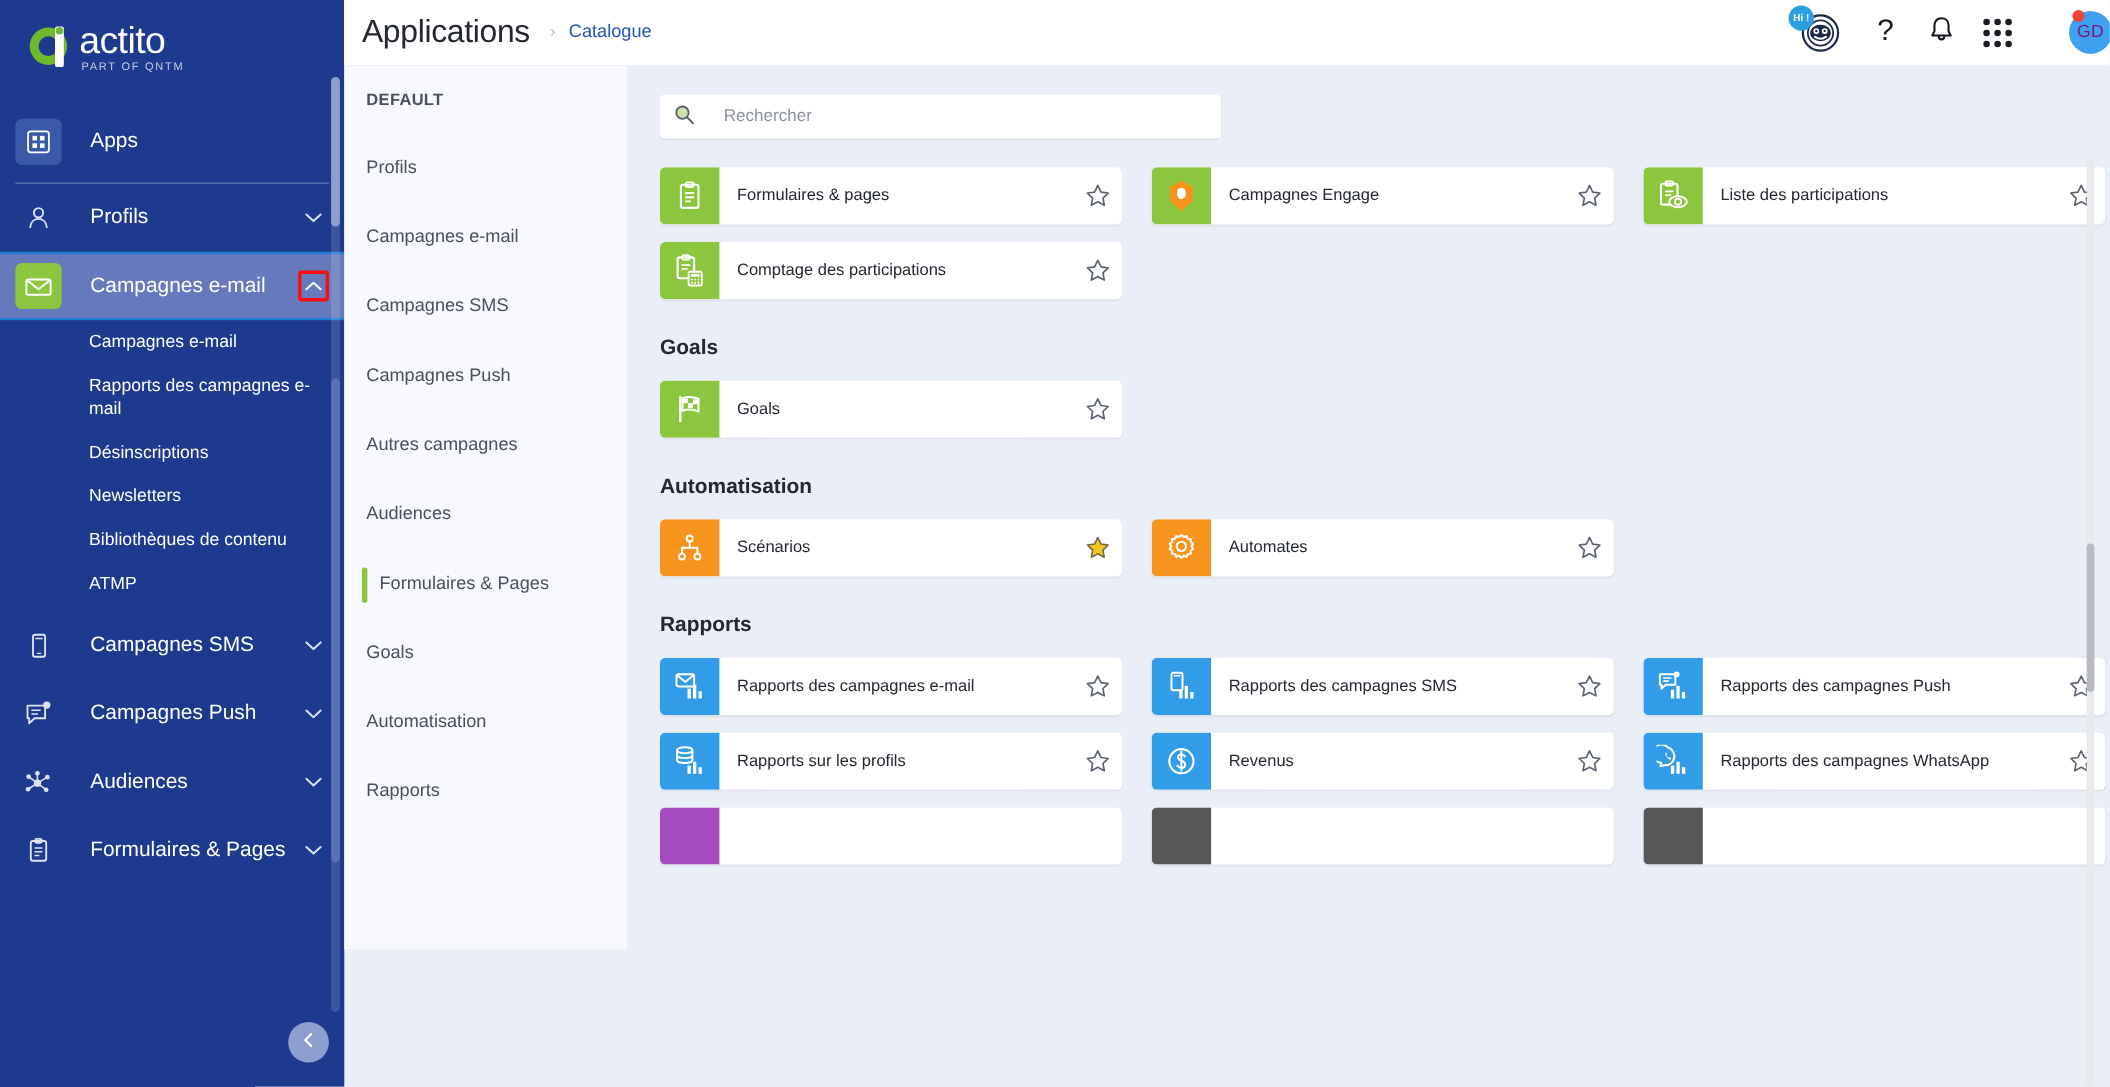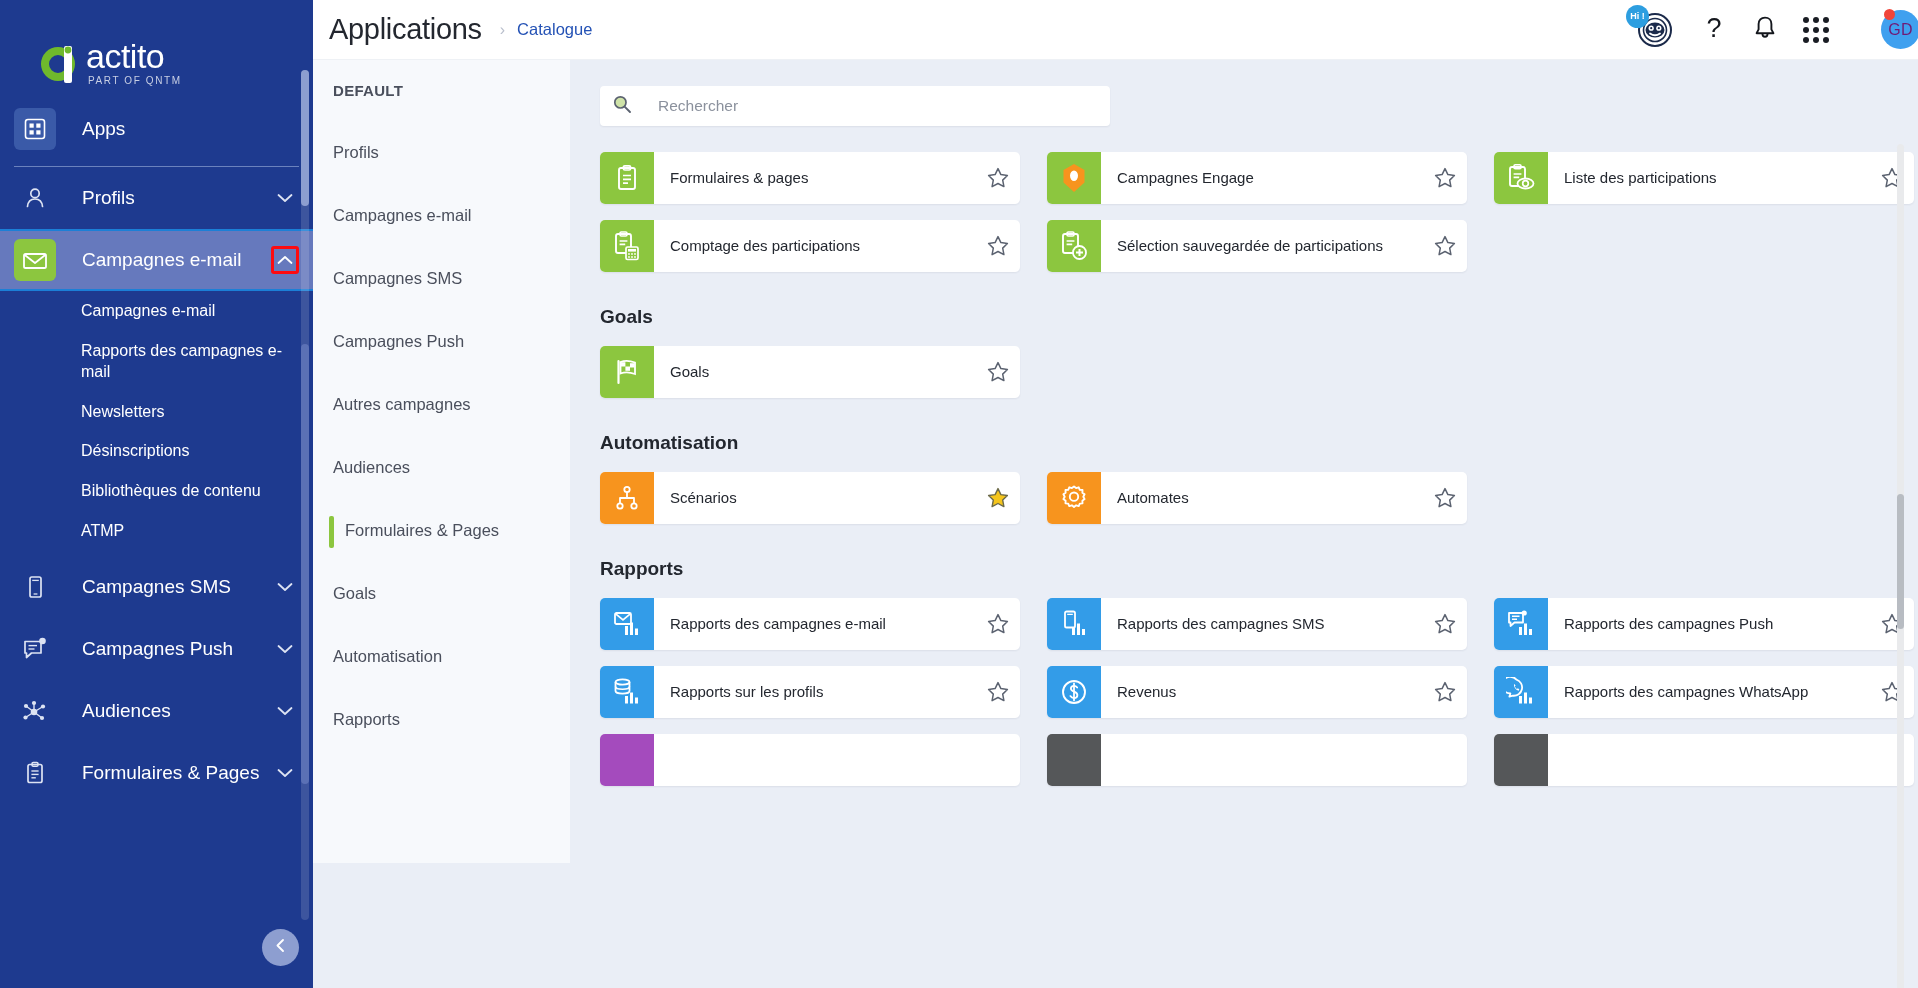--- a/index.html
+++ b/index.html
@@ -12,22 +12,22 @@
   .app { display: flex; width: 1918px; height: 988px; position: relative; }
 
   
   .sidebar {
     width: 313px; min-width: 313px; height: 988px;
     background: #1e3a8f;
     position: relative;
     overflow: hidden;
   }
   .logo-wrap {
-    height: 86px; display: flex; align-items: flex-end;
-    padding-left: 36px;
+    height: 86px; display: flex; align-items: center;
+    padding-left: 22px;
   }
   .logo-mark { width: 44px; height: 42px; position: relative; margin-right: 6px; }
   .logo-text { display: flex; flex-direction: column; justify-content: center; }
   .logo-name {
     color: #ffffff; font-size: 34px; font-weight: 400; letter-spacing: -0.5px;
     line-height: 34px;
   }
   .logo-sub {
     color: #c8cfe4; font-size: 10px; letter-spacing: 1.6px;
     margin-top: 2px; margin-left: 2px;
@@ -273,22 +273,22 @@
       <div class="chev highlighted">
         <svg width="16" height="10" viewBox="0 0 16 10">
             <path d="M1.5 8 L8 2 L14.5 8" fill="none" stroke="#ffffff" stroke-width="1.8" stroke-linecap="round" stroke-linejoin="round"></path>
           </svg>
       </div>
     </div>
 
     <div class="subnav">
       <div class="subnav-item">Campagnes e-mail</div>
       <div class="subnav-item">Rapports des campagnes e-mail</div>
+      <div class="subnav-item">Désinscriptions</div>
       <div class="subnav-item">Newsletters</div>
-      <div class="subnav-item">Désinscriptions</div>
       <div class="subnav-item">Bibliothèques de contenu</div>
       <div class="subnav-item">ATMP</div>
     </div>
 
     <div class="nav-item">
       <div class="nav-ico">
         <svg width="20" height="24" viewBox="0 0 20 24">
           <rect x="5" y="2" width="11" height="20" rx="1.8" fill="none" stroke="#dde3f3" stroke-width="1.7"></rect>
           <line x1="7.2" y1="5.4" x2="13.8" y2="5.4" stroke="#dde3f3" stroke-width="1.3"></line>
           <line x1="8.6" y1="19" x2="12.4" y2="19" stroke="#dde3f3" stroke-width="1.3"></line>
@@ -530,39 +530,20 @@
             </svg>
           </div>
           <div class="card-label">Comptage des participations</div>
           <div class="star">
             <svg width="22" height="22" viewBox="0 0 22 22">
                 <path d="M11 1.6 L13.9 7.6 L20.4 8.5 L15.7 13.1 L16.9 19.6 L11 16.5 L5.1 19.6 L6.3 13.1 L1.6 8.5 L8.1 7.6 Z" fill="none" stroke="#5b6270" stroke-width="1.5" stroke-linejoin="round"></path>
               </svg>
           </div>
         </div>
 
-        <div class="card">
-          <div class="card-ico" style="background:#8cc63f">
-            <svg width="30" height="30" viewBox="0 0 30 30">
-              <rect x="4" y="3" width="15" height="19" rx="2" fill="none" stroke="#fff" stroke-width="1.9"></rect>
-              <rect x="8" y="1" width="7" height="4" rx="1.3" fill="none" stroke="#fff" stroke-width="1.6"></rect>
-              <line x1="7.6" y1="10" x2="15.4" y2="10" stroke="#fff" stroke-width="1.6"></line>
-              <line x1="7.6" y1="13.4" x2="13.2" y2="13.4" stroke="#fff" stroke-width="1.6"></line>
-              <circle cx="20.5" cy="21.5" r="6.5" fill="#8cc63f" stroke="#fff" stroke-width="1.8"></circle>
-              <line x1="20.5" y1="18" x2="20.5" y2="25" stroke="#fff" stroke-width="2"></line>
-              <line x1="17" y1="21.5" x2="24" y2="21.5" stroke="#fff" stroke-width="2"></line>
-            </svg>
-          </div>
-          <div class="card-label">Sélection sauvegardée de participations</div>
-          <div class="star">
-            <svg width="22" height="22" viewBox="0 0 22 22">
-                <path d="M11 1.6 L13.9 7.6 L20.4 8.5 L15.7 13.1 L16.9 19.6 L11 16.5 L5.1 19.6 L6.3 13.1 L1.6 8.5 L8.1 7.6 Z" fill="none" stroke="#5b6270" stroke-width="1.5" stroke-linejoin="round"></path>
-              </svg>
-          </div>
-        </div>
         <div></div>
 
         <div class="section-title">Goals</div>
         <div class="card">
           <div class="card-ico" style="background:#8cc63f">
             <svg width="28" height="28" viewBox="0 0 28 28">
               <line x1="5.5" y1="3" x2="5.5" y2="25" stroke="#fff" stroke-width="2.2" stroke-linecap="round"></line>
               <path d="M7.5 4 Q14 1.5 22 4.5 V16 Q14 13 7.5 15.5 Z" fill="none" stroke="#fff" stroke-width="1.8"></path>
               <rect x="7.8" y="4.2" width="4.6" height="4.3" fill="#fff"></rect>
               <rect x="17" y="5.2" width="4.6" height="4.3" fill="#fff"></rect>

